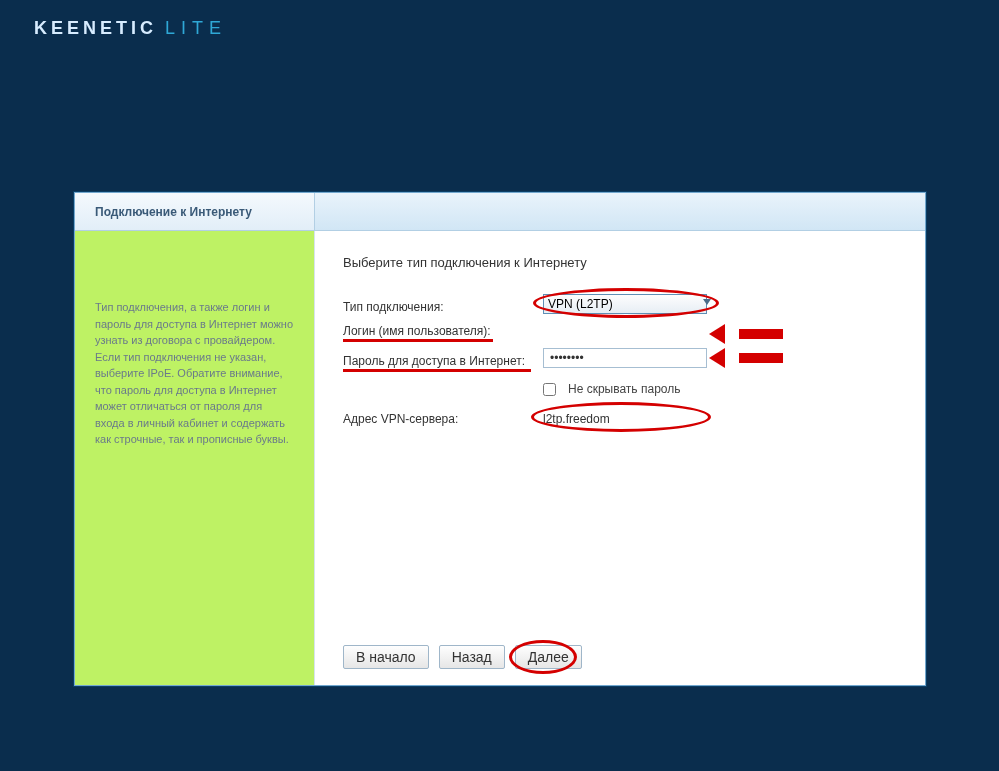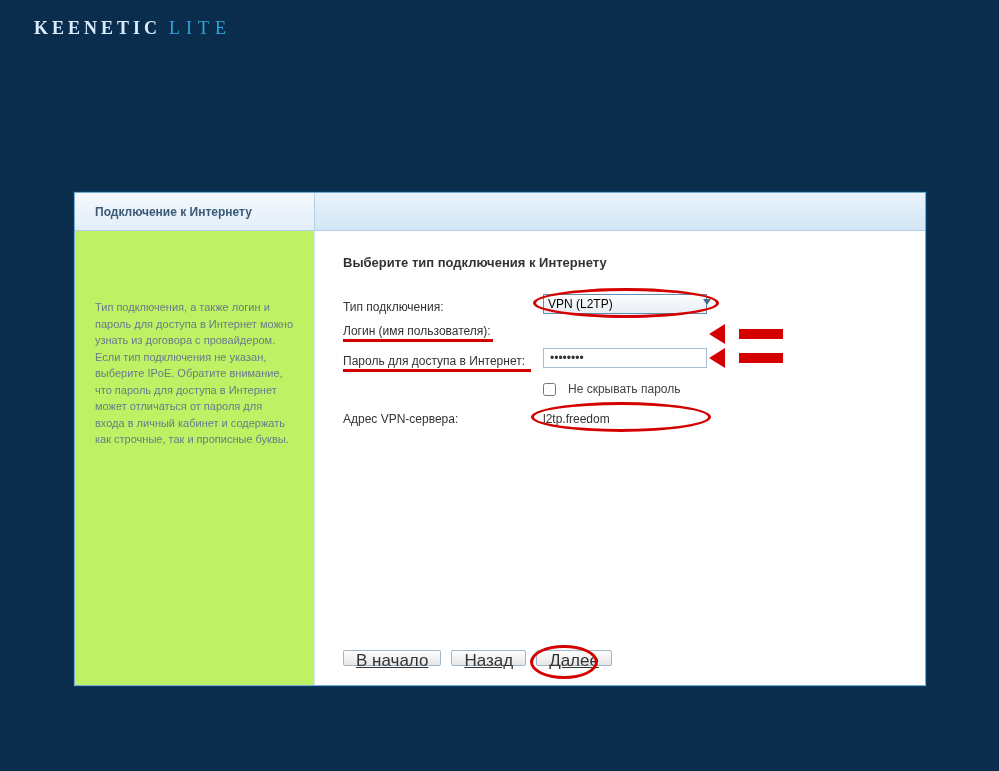--- a/index.html
+++ b/index.html
@@ -9,21 +9,21 @@
     font-size: 12px;
     width: 999px;
     height: 771px;
     overflow: hidden;
     position: relative;
   }
   .logo {
     position: absolute;
     top: 18px;
     left: 34px;
-    font-family: Liberation Serif, serif;
+    font-family: Liberation Sans, sans-serif;
     letter-spacing: 4px;
     color: #d7ecff;
     font-size: 18px;
     font-weight: 900;
   }
   .logo .lite {
     color: #2fa8d6;
     font-weight: 300;
     letter-spacing: 6px;
     margin-left: 8px;
@@ -74,21 +74,21 @@
   .main {
     flex: 1;
     padding: 24px 28px 16px 28px;
     position: relative;
     display: flex;
     flex-direction: column;
   }
   .main h2 {
     font-size: 13px;
     color: #333;
-    font-weight: bold;
+    font-weight: normal;
     margin-bottom: 24px;
   }
   .form-row {
     display: flex;
     align-items: flex-end;
     margin-bottom: 10px;
     position: relative;
   }
   .form-label {
     width: 200px;
@@ -144,29 +144,28 @@
     font-size: 12px;
     padding-top: 2px;
   }
   .footer-buttons {
     margin-top: auto;
     display: flex;
     gap: 10px;
     padding-top: 10px;
   }
   .btn {
-    height: 16px;
+    height: 24px;
     padding: 0 12px;
-    font-size: 17px;
+    font-size: 14px;
     color: #333;
     background: linear-gradient(#fefefe,#e6e6e6);
     border: 1px solid #9fb6c9;
     border-radius: 2px;
     cursor: pointer;
-    text-decoration: underline;
   }
   
   .anno-ellipse {
     position: absolute;
     border: 3px solid #d40000;
     border-radius: 50%;
     pointer-events: none;
   }
   .anno-underline {
     position: absolute;

